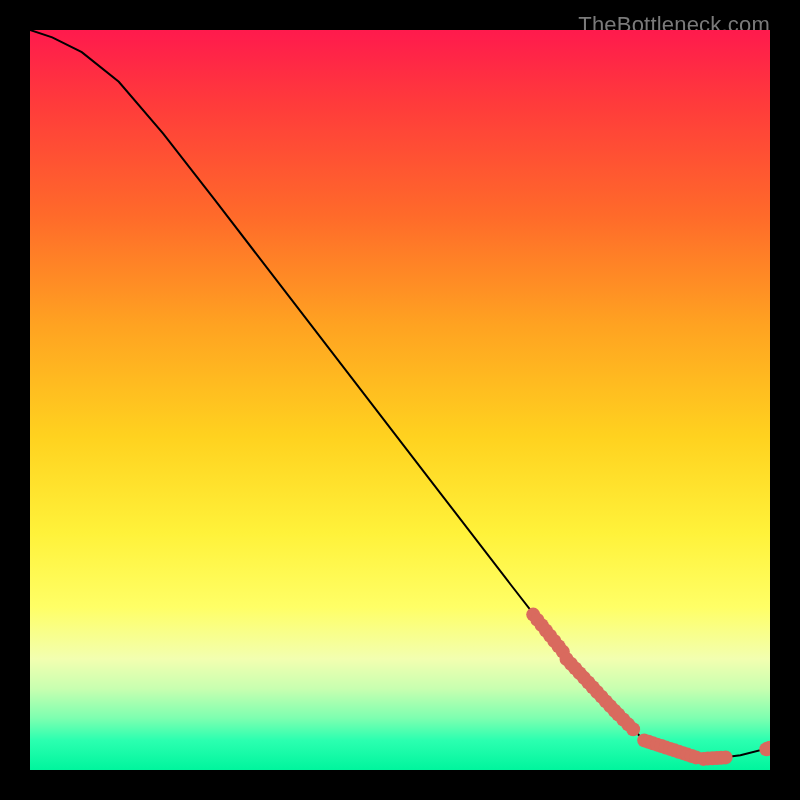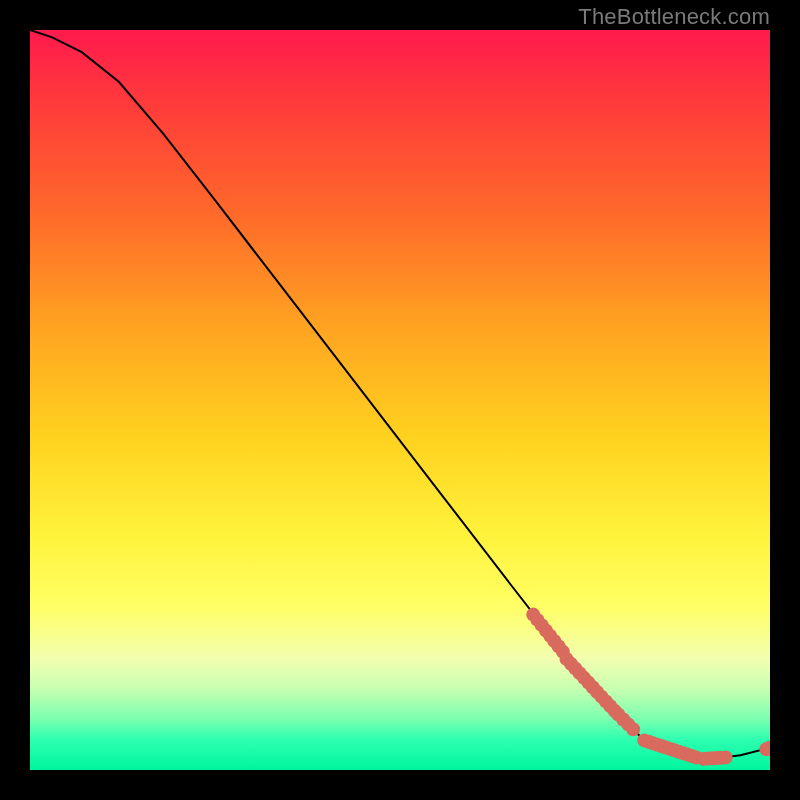--- a/index.html
+++ b/index.html
@@ -40,21 +40,21 @@
   }
   .curve-svg {
     position: absolute;
     left: 0;
     top: 0;
     width: 740px;
     height: 740px;
   }
   .watermark {
     position: absolute;
-    top: 4px;
+    top: 12px;
     right: 30px;
     color: #7a7a7a;
     font-size: 22px;
     font-weight: 500;
     letter-spacing: 0.2px;
     user-select: none;
   }
 </style>
 </head>
 <body>

